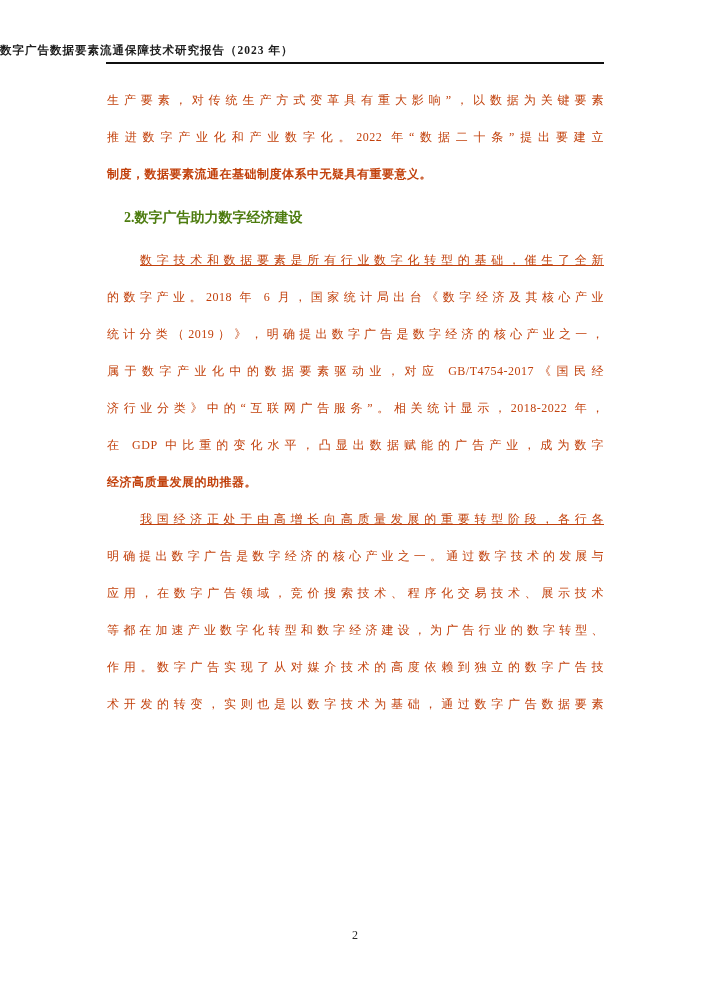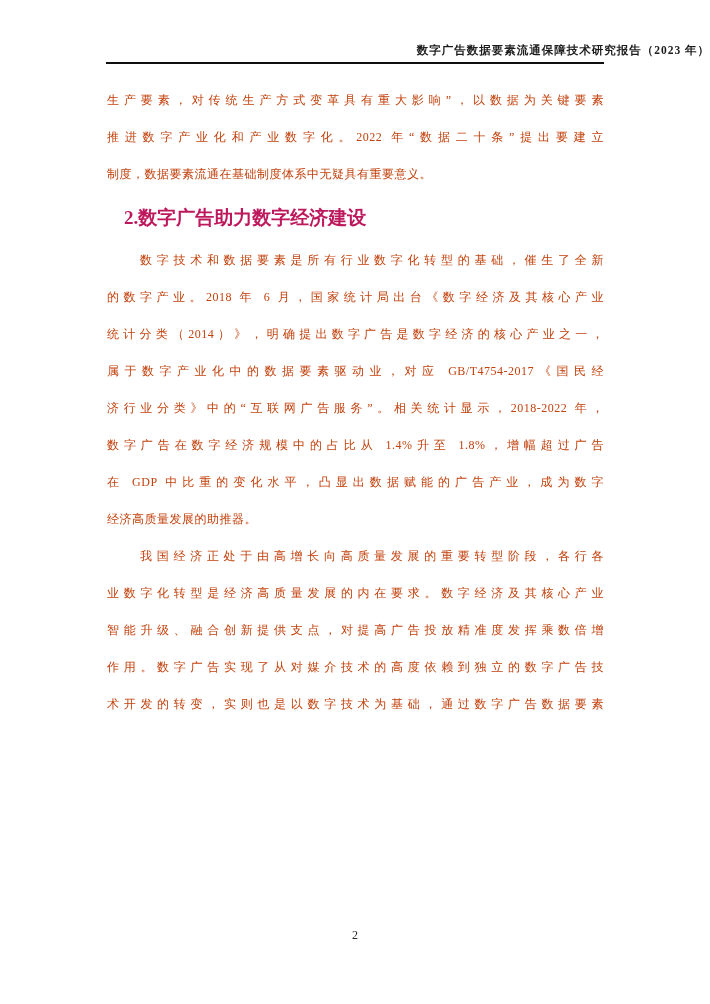--- a/index.html
+++ b/index.html
@@ -14,21 +14,21 @@
     background: #ffffff;
     overflow: hidden;
     font-family: "Liberation Serif", "DejaVu Serif", serif;
     color: #212121;
   }
   .doc-header-title {
     position: absolute;
     top: 43px;
     left: 0;
     right: 0;
-    text-align: right;
+    text-align: left;
     font-size: 11.5px;
     font-weight: bold;
     color: #1c1c1c;
     letter-spacing: 1px;
   }
   .doc-header-rule {
     position: absolute;
     top: 62px;
     left: 106px;
     width: 498px;
@@ -45,31 +45,33 @@
     font-size: 12px;
     line-height: 37px;
     letter-spacing: 0.5px;
     text-align: justify;
     text-align-last: justify;
     color: #c2410c;
     white-space: normal;
   }
   .body-line.para-end {
     text-align-last: left;
+    font-weight: bold;
   }
   .body-line.para-first {
     text-indent: 33px;
+    text-decoration: underline;
   }
   .heading-line {
-    font-size: 19px;
+    font-size: 14px;
     font-weight: bold;
     line-height: 37px;
     margin: 6px 0;
     padding-left: 17px;
-    color: #be185d;
+    color: #4d7c0f;
   }
   .doc-footer {
     position: absolute;
     top: 928px;
     left: 0;
     right: 0;
     text-align: center;
     font-size: 12px;
     color: #2a2a2a;
   }
@@ -88,33 +90,33 @@
       <div class="body-line">生产要素，对传统生产方式变革具有重大影响”，以数据为关键要素</div>
       <div class="body-line">推进数字产业化和产业数字化。2022 年“数据二十条”提出要建立</div>
       <div class="body-line para-end">制度，数据要素流通在基础制度体系中无疑具有重要意义。</div>
     </div>
 
     <div class="heading-line">2.数字广告助力数字经济建设</div>
 
     <div>
       <div class="body-line para-first">数字技术和数据要素是所有行业数字化转型的基础，催生了全新</div>
       <div class="body-line">的数字产业。2018 年 6 月，国家统计局出台《数字经济及其核心产业</div>
-      <div class="body-line">统计分类（2014）》，明确提出数字广告是数字经济的核心产业之一，</div>
+      <div class="body-line">统计分类（2019）》，明确提出数字广告是数字经济的核心产业之一，</div>
       <div class="body-line">属于数字产业化中的数据要素驱动业，对应 GB/T4754-2017《国民经</div>
       <div class="body-line">济行业分类》中的“互联网广告服务”。相关统计显示，2018-2022 年，</div>
-      <div class="body-line">数字广告在数字经济规模中的占比从 1.4%升至 1.8%，增幅超过广告</div>
       <div class="body-line">在 GDP 中比重的变化水平，凸显出数据赋能的广告产业，成为数字</div>
       <div class="body-line para-end">经济高质量发展的助推器。</div>
     </div>
 
 
     <div>
       <div class="body-line para-first">我国经济正处于由高增长向高质量发展的重要转型阶段，各行各</div>
-      <div class="body-line">业数字化转型是经济高质量发展的内在要求。数字经济及其核心产业</div>
-      <div class="body-line">智能升级、融合创新提供支点，对提高广告投放精准度发挥乘数倍增</div>
+      <div class="body-line">明确提出数字广告是数字经济的核心产业之一。通过数字技术的发展与</div>
+      <div class="body-line">应用，在数字广告领域，竞价搜索技术、程序化交易技术、展示技术</div>
+      <div class="body-line">等都在加速产业数字化转型和数字经济建设，为广告行业的数字转型、</div>
       <div class="body-line">作用。数字广告实现了从对媒介技术的高度依赖到独立的数字广告技</div>
       <div class="body-line">术开发的转变，实则也是以数字技术为基础，通过数字广告数据要素</div>
 
     </div>
 
   </div>
 
   <div class="doc-footer">2</div>
 
 </div>

